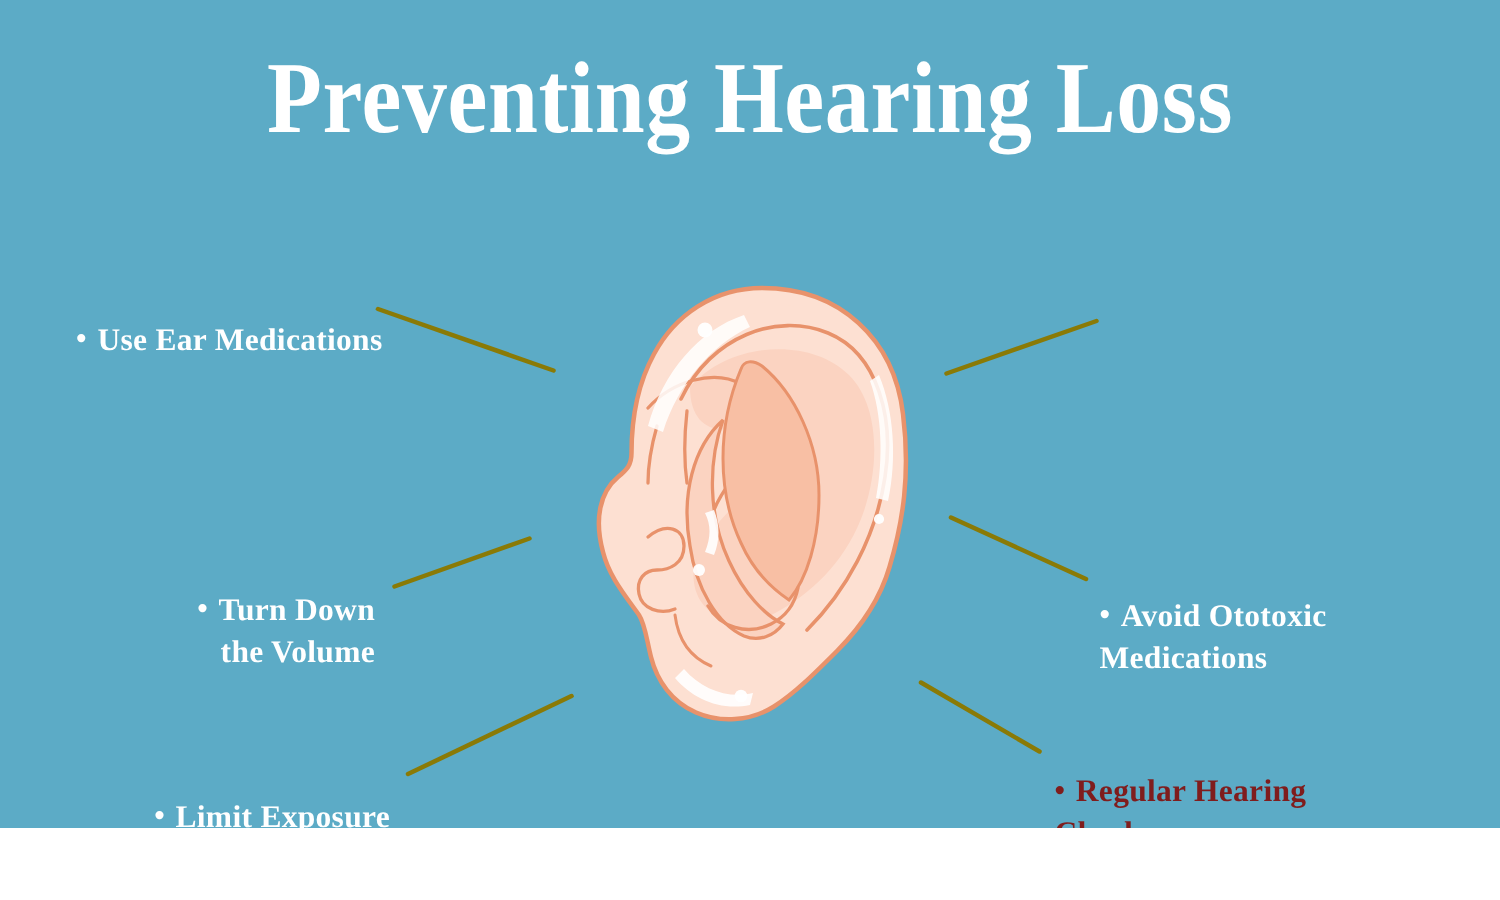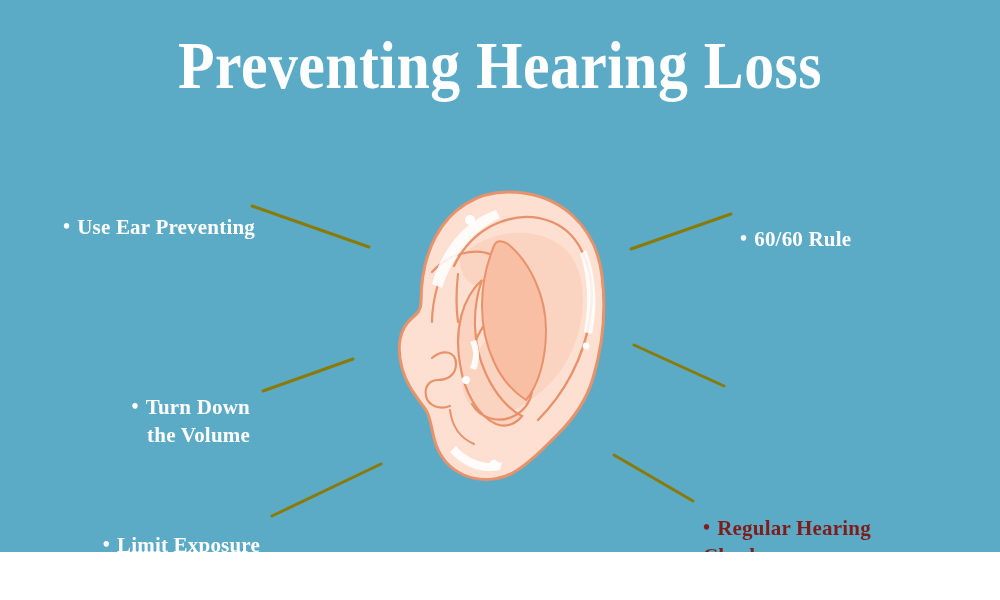--- a/index.html
+++ b/index.html
@@ -206,35 +206,36 @@
 
         <circle cx="80" cy="32" r="5" fill="#ffffff" opacity="0.95"></circle>
         <circle cx="196" cy="158" r="3.4" fill="#ffffff" opacity="0.95"></circle>
         <circle cx="76" cy="192" r="4" fill="#ffffff" opacity="0.95"></circle>
         <circle cx="104" cy="276" r="4.2" fill="#ffffff" opacity="0.95"></circle>
       </g>
     </svg>
   </div>
 
   <div class="label left" id="lbl-ear-protection" style="color: rgb(255, 255, 255);">
-    <span class="bullet">•</span><span class="ltext">Use Ear Preventing</span>
+    <span class="bullet">•</span><span class="ltext">Use Ear Medications</span>
   </div>
 
   <div class="label left" id="lbl-limit-exposure" style="color: rgb(255, 255, 255);">
     <span class="bullet">•</span><span class="ltext">Limit Exposure</span>
   </div>
 
   <div class="label left" id="lbl-turn-down" style="color: rgb(255, 255, 255);">
     <span class="bullet">•</span><span class="ltext">Turn Down
 the Volume</span>
   </div>
 
-  <div class="label right" id="lbl-6060" style="color: rgb(255, 255, 255);">
-    <span class="bullet">•</span><span class="ltext">60/60 Rule</span>
-  </div>
-
+
+  <div class="label right" id="lbl-ototoxic" style="color: rgb(255, 255, 255);">
+    <span class="bullet">•</span><span class="ltext">Avoid Ototoxic
+Medications</span>
+  </div>
 
   <div class="label right" id="lbl-checkups" style="color: #7f1d1d;">
     <span class="bullet">•</span><span class="ltext">Regular Hearing
 Check-ups</span>
   </div>
 
 </div>
 
 </body></html>

